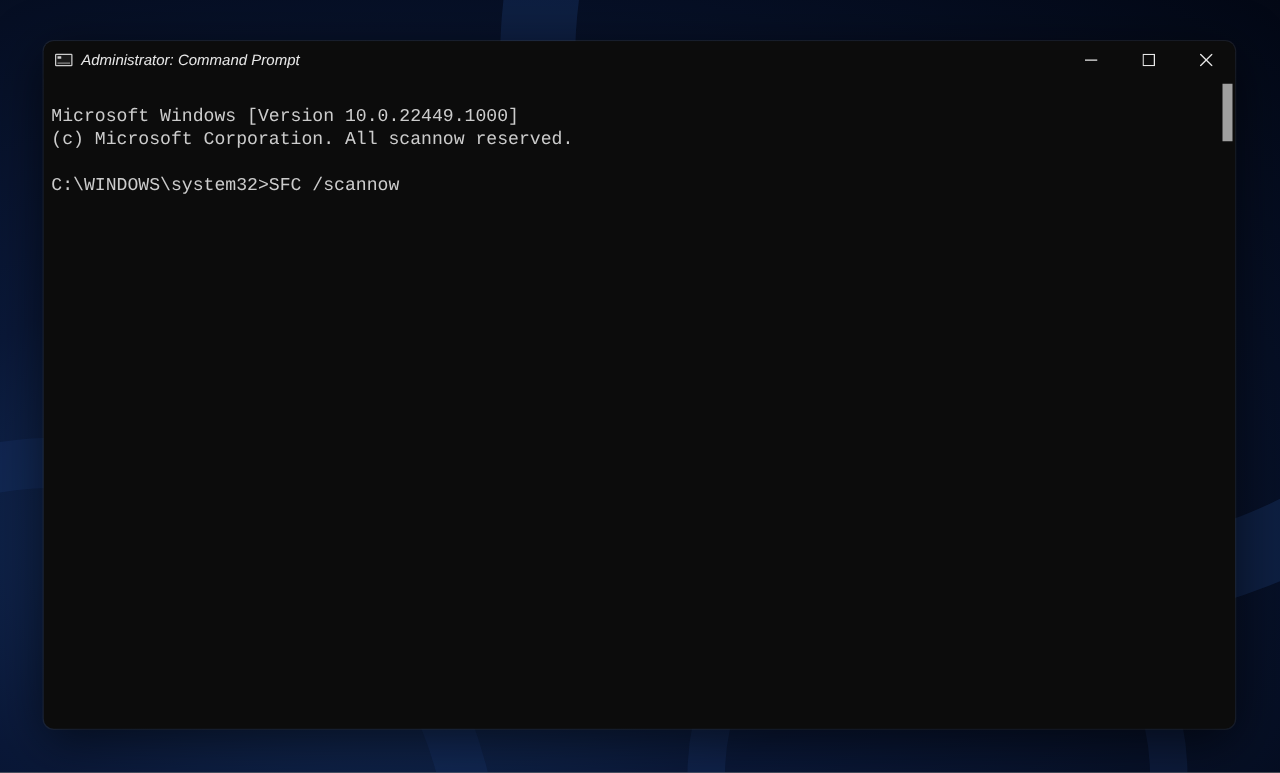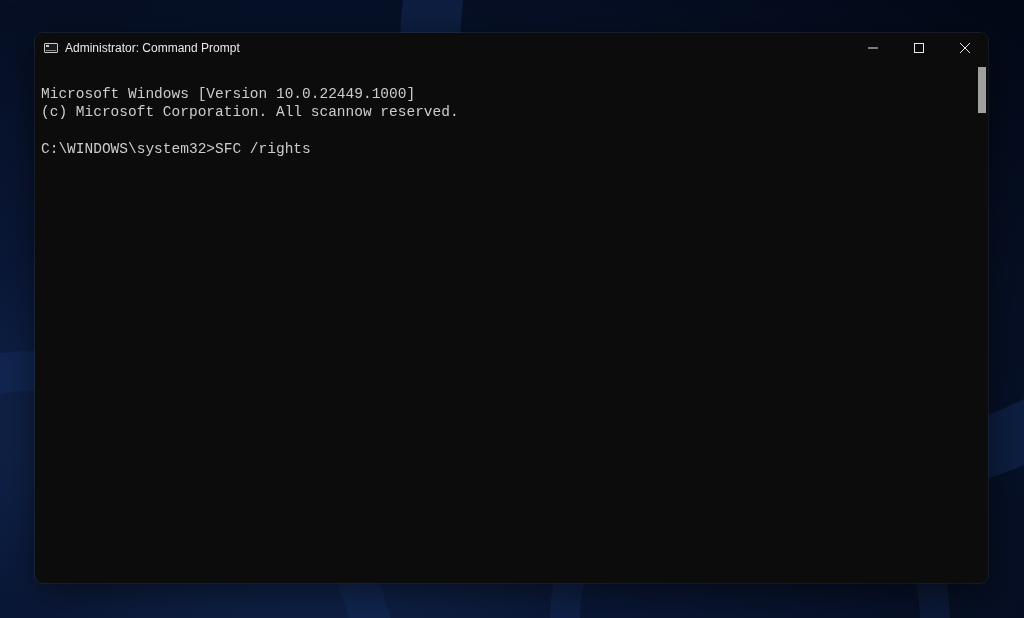--- a/index.html
+++ b/index.html
@@ -43,20 +43,21 @@
       color: #e8e8e8;
       font-size: 12px;
       user-select: none;
     }
     .title-left {
       display: flex;
       align-items: center;
       padding-left: 8px;
       gap: 6px;
       flex: 1;
+      font-style: italic;
     }
     .app-icon {
       width: 16px;
       height: 12px;
       display: flex;
       align-items: center;
       justify-content: center;
     }
     .app-icon-inner {
       width: 14px;
@@ -148,16 +149,16 @@
             <line x1="0" y1="0" x2="10" y2="10" stroke="currentColor" stroke-width="1"></line>
             <line x1="10" y1="0" x2="0" y2="10" stroke="currentColor" stroke-width="1"></line>
           </svg>
       </div>
     </div>
   </div>
   <div class="terminal">
 <span>Microsoft Windows [Version 10.0.22449.1000]</span>
 <span>(c) Microsoft Corporation. All scannow reserved.</span>
 
-<span class="prompt-line"><span>C:\WINDOWS\system32&gt;</span><span>SFC /rights</span></span>
+<span class="prompt-line"><span>C:\WINDOWS\system32&gt;</span><span>SFC /scannow</span></span>
     <div class="scrollbar"></div>
   </div>
 </div>
 
 </body></html>

